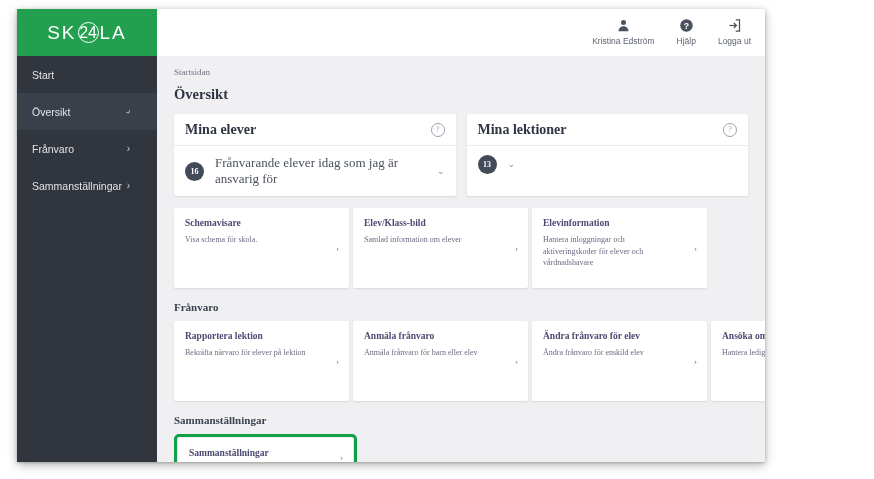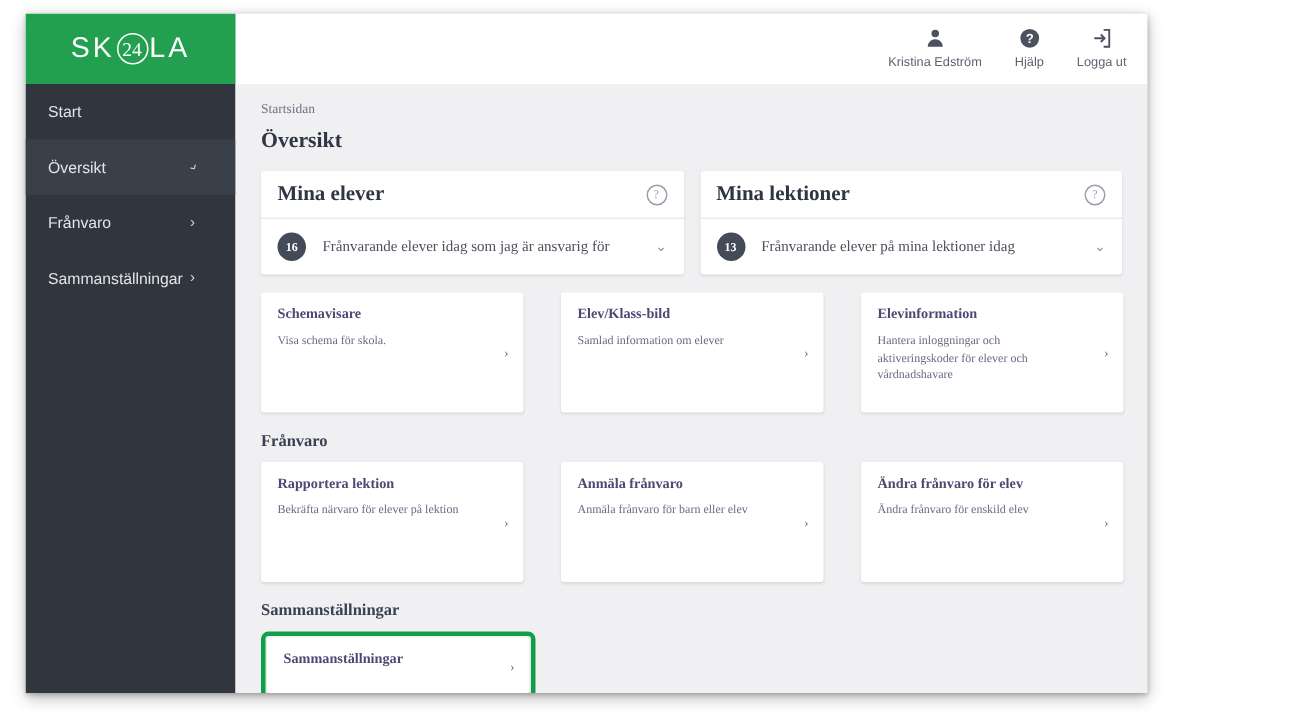--- a/index.html
+++ b/index.html
@@ -48,27 +48,26 @@
     font-size: 19px;
     font-weight: 400;
   }
   .logo .lg-txt { display: inline-block; }
   .logo .lg-circle {
     display: inline-block;
     width: 19px;
     height: 19px;
     border: 1.4px solid #ffffff;
     border-radius: 50%;
-    font-size: 13px;
+    font-size: 16px;
     line-height: 19px;
     text-align: center;
     letter-spacing: 0;
     vertical-align: 2px;
     margin: 0 1px;
-    font-family: Liberation Serif, serif;
   }
   .topbar-right {
     flex: 1;
     display: flex;
     justify-content: flex-end;
     align-items: flex-start;
     padding-right: 14px;
     padding-top: 9px;
     gap: 22px;
   }
@@ -192,33 +191,33 @@
     background: #434b58;
     color: #ffffff;
     font-size: 8px;
     font-weight: bold;
     display: flex;
     align-items: center;
     justify-content: center;
   }
   .sum-text {
     flex: 1;
-    font-size: 10px;
+    font-size: 13px;
     color: #4b515c;
   }
   .chev-down {
     color: #8a8f99;
     font-size: 9px;
     line-height: 1;
   }
 
   
   .tiles-row {
     display: flex;
-    gap: 25px;
+    gap: 4px;
     margin-bottom: 13px;
   }
   .tile {
     background: #ffffff;
     border-radius: 2px;
     box-shadow: 0 1px 2px rgba(0,0,0,0.10);
     width: 175px;
     min-width: 175px;
     height: 80px;
     padding: 10px 11px 0 11px;
@@ -361,21 +360,20 @@
           </div>
         </div>
 
         <div class="sum-card">
           <div class="sum-head">
             <span class="sum-title">Mina lektioner</span>
             <span class="help-icon">?</span>
           </div>
           <div class="sum-body">
             <span class="badge">13</span>
-            <span class="sum-text">Frånvarande elever på mina lektioner idag</span>
             <span class="chev-down">⌄</span>
           </div>
         </div>
 
       </div>
 
       
       <div class="tiles-row">
 
         <div class="tile">

